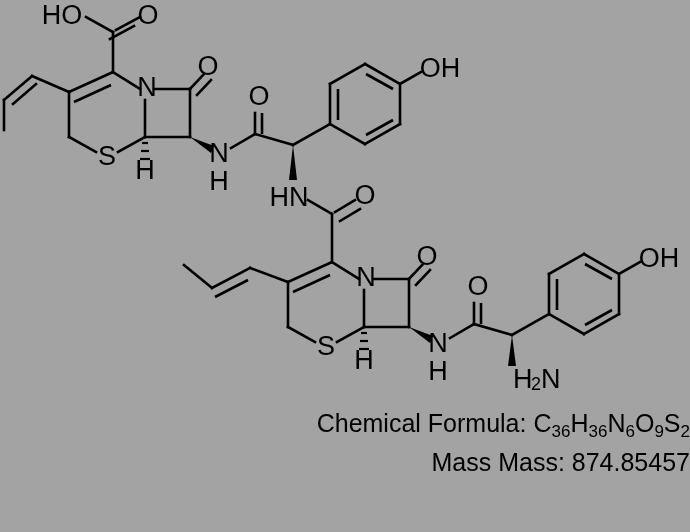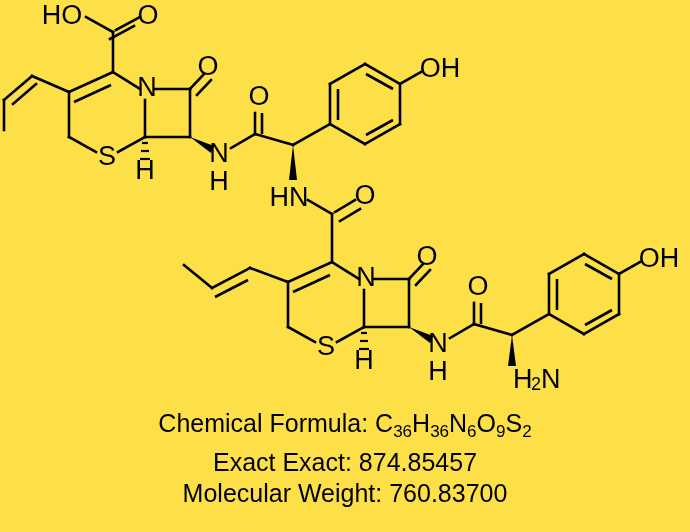--- a/index.html
+++ b/index.html
@@ -12,21 +12,21 @@
     width: 690px;
     height: 532px;
     overflow: hidden;
     font-family: "Liberation Sans", sans-serif;
     color: #000000;
   }
   #canvas {
     position: relative;
     width: 690px;
     height: 532px;
-    background: #fde047;
+    background: #a3a3a3;
   }
   #structure-svg {
     position: absolute;
     left: 0;
     top: 0;
     width: 690px;
     height: 532px;
   }
   .bond {
     stroke: #000000;
@@ -60,21 +60,21 @@
   .atom-sub {
     font-family: "Liberation Sans", sans-serif;
     font-size: 18px;
     fill: #000000;
   }
   #caption {
     position: absolute;
     left: 0;
     top: 408px;
     width: 690px;
-    text-align: center;
+    text-align: right;
     font-family: "Liberation Sans", sans-serif;
     font-size: 25px;
     line-height: 31px;
     color: #000000;
     white-space: nowrap;
   }
   #caption div {
     white-space: nowrap;
   }
   sub {
@@ -280,22 +280,18 @@
     </g>
 
   </svg>
 
   <div id="caption">
     <div>
       <span>Chemical Formula:</span>
       <span id="formula-value"><span>C</span><sub>36</sub><span>H</span><sub>36</sub><span>N</span><sub>6</sub><span>O</span><sub>9</sub><span>S</span><sub>2</sub></span>
     </div>
     <div>
-      <span>Exact Exact:</span>
+      <span>Mass Mass:</span>
       <span>874.85457</span>
     </div>
-    <div>
-      <span>Molecular Weight:</span>
-      <span>760.83700</span>
-    </div>
   </div>
 
 </div>
 
 </body></html>

